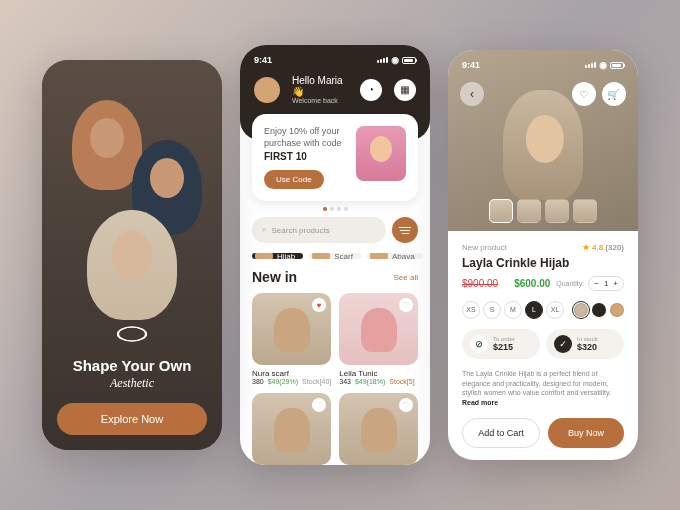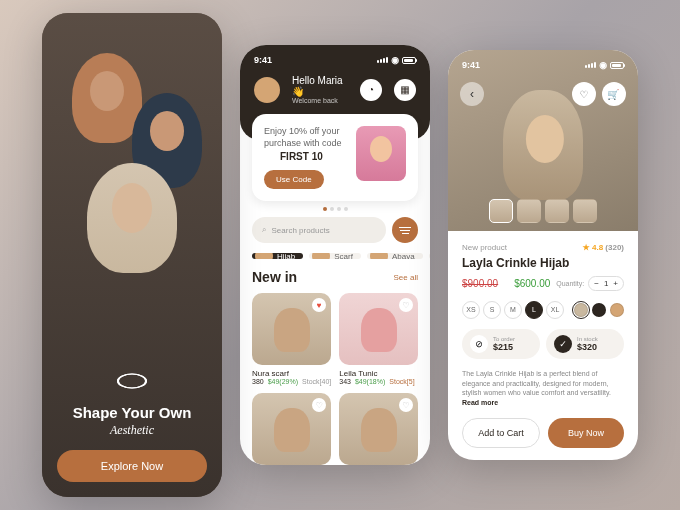--- a/index.html
+++ b/index.html
@@ -1,18 +1,18 @@
 <!DOCTYPE html>
 <html><head>
 <meta charset="utf-8">
 <style>
 *{margin:0;padding:0;box-sizing:border-box;font-family:-apple-system,BlinkMacSystemFont,sans-serif}
 body{width:680px;height:510px;background:linear-gradient(135deg,#d9c9bd 0%,#a8a3a8 50%,#b8aba5 100%);border-radius:20px;display:flex;align-items:center;justify-content:center;gap:18px;padding:40px 30px}
 .phone{border-radius:26px;overflow:hidden;box-shadow:0 10px 40px rgba(0,0,0,0.2);display:flex;flex-direction:column;background:#fff}
-.phone1{width:180px;height:484px;position:relative;background:linear-gradient(180deg,#6b5d52 0%,#4a3f37 100%)}
+.phone1{width:180px;height:390px;position:relative;background:linear-gradient(180deg,#6b5d52 0%,#4a3f37 100%)}
 .phone2{width:190px;height:420px}
 .phone3{width:190px;height:410px}
 .splash-img{position:absolute;inset:0;background:linear-gradient(180deg,#5a4d44 0%,#3a322d 100%)}
 .splash-people{position:absolute;top:30px;left:10px;right:10px;height:230px}
 .person{position:absolute;border-radius:50% 50% 40% 40%}
 .p1{width:90px;height:110px;top:120px;left:35px;background:linear-gradient(180deg,#d4c5b0 0%,#c9b89f 100%)}
 .p1::before{content:"";position:absolute;top:20px;left:25px;width:40px;height:50px;background:#d8b89a;border-radius:50%}
 .p2{width:70px;height:90px;top:10px;left:20px;background:#b87d56}
 .p2::before{content:"";position:absolute;top:18px;left:18px;width:34px;height:40px;background:#c99876;border-radius:50%}
 .p3{width:70px;height:95px;top:50px;right:10px;background:#2d3a4a}
@@ -36,21 +36,21 @@
 .batt::before{content:"";position:absolute;left:1px;top:1px;right:2px;bottom:1px;background:#fff;border-radius:1px}
 .greet-row{display:flex;align-items:center;gap:12px}
 .avatar{width:26px;height:26px;border-radius:50%;background:#d4a574}
 .greet-text{flex:1}
 .greet-text .h{font-size:10px;font-weight:500}
 .greet-text .w{font-size:7px;opacity:0.7}
 .icon-btn{width:22px;height:22px;border-radius:50%;background:#fff;display:flex;align-items:center;justify-content:center;color:#2d2620;font-size:10px}
 .promo-card{background:#fff;margin:-26px 12px 0;border-radius:14px;padding:12px;display:flex;gap:8px;position:relative;z-index:2;box-shadow:0 4px 10px rgba(0,0,0,0.08)}
 .promo-text{flex:1}
 .promo-text .l1{font-size:9px;color:#666;line-height:1.3}
-.promo-text .code{font-size:10px;font-weight:700;color:#2d2620;margin:2px 16px 6px}
+.promo-text .code{font-size:10px;font-weight:700;color:#2d2620;margin:2px 0 6px}
 .use-code{background:#b76f3e;color:#fff;border:none;padding:5px 12px;border-radius:12px;font-size:8px}
 .promo-img{width:50px;height:55px;background:linear-gradient(180deg,#e89ab5 0%,#d67a9a 100%);border-radius:8px;position:relative}
 .promo-img::before{content:"";position:absolute;top:10px;left:14px;width:22px;height:26px;background:#f2c4a0;border-radius:50%}
 .dots{display:flex;gap:3px;justify-content:center;margin:6px 0}
 .dots span{width:4px;height:4px;border-radius:50%;background:#ddd}
 .dots span.active{background:#b76f3e}
 .search-row{display:flex;gap:6px;padding:0 12px;margin-bottom:10px}
 .search-input{flex:1;background:#f0ede8;border:none;border-radius:16px;padding:7px 10px;font-size:8px;color:#999;display:flex;align-items:center;gap:5px}
 .filter-btn{width:26px;height:26px;border-radius:50%;background:#b76f3e;display:flex;align-items:center;justify-content:center}
 .filter-btn span{display:block;width:10px;height:1.5px;background:#fff;position:relative}
@@ -87,21 +87,21 @@
 .thumb.active{border-color:#fff}
 .detail-body{padding:12px 14px;flex:1;display:flex;flex-direction:column}
 .badge-row{display:flex;justify-content:space-between;align-items:center;margin-bottom:4px}
 .new-badge{font-size:8px;color:#999}
 .rating{font-size:8px;color:#f5a623;font-weight:600}
 .rating .count{color:#999;font-weight:700}
 .prod-title{font-size:12px;font-weight:600;color:#2d2620;margin-bottom:6px}
 .price-row{display:flex;justify-content:space-between;align-items:center;margin-bottom:10px}
 .prices{display:flex;gap:16px;font-size:10px}
 .old-price{color:#c44;text-decoration:line-through}
-.new-price{color:#3a9d3a;font-weight:400}
+.new-price{color:#3a9d3a;font-weight:700}
 .qty{display:flex;align-items:center;gap:4px;font-size:7px;color:#999}
 .qty-ctrl{display:flex;align-items:center;border:1px solid #ddd;border-radius:10px;padding:2px 5px;gap:5px;font-size:8px;color:#333}
 .opts-row{display:flex;justify-content:space-between;margin-bottom:10px;align-items:center}
 .sizes{display:flex;gap:3px}
 .size{width:18px;height:18px;border-radius:50%;border:1px solid #ddd;display:flex;align-items:center;justify-content:center;font-size:7px;color:#666}
 .size.active{background:#2d2620;color:#fff;border-color:#2d2620}
 .colors{display:flex;gap:4px}
 .color{width:14px;height:14px;border-radius:50%;border:1px solid rgba(0,0,0,0.1)}
 .color.active{outline:1.5px solid #2d2620;outline-offset:1px}
 .stock-row{display:flex;gap:6px;margin-bottom:10px}

